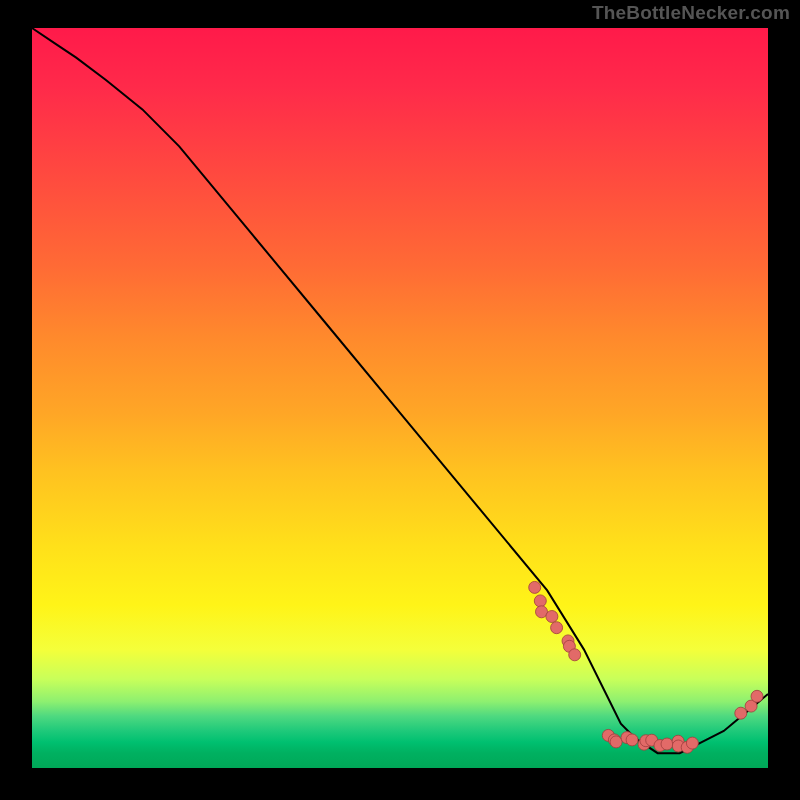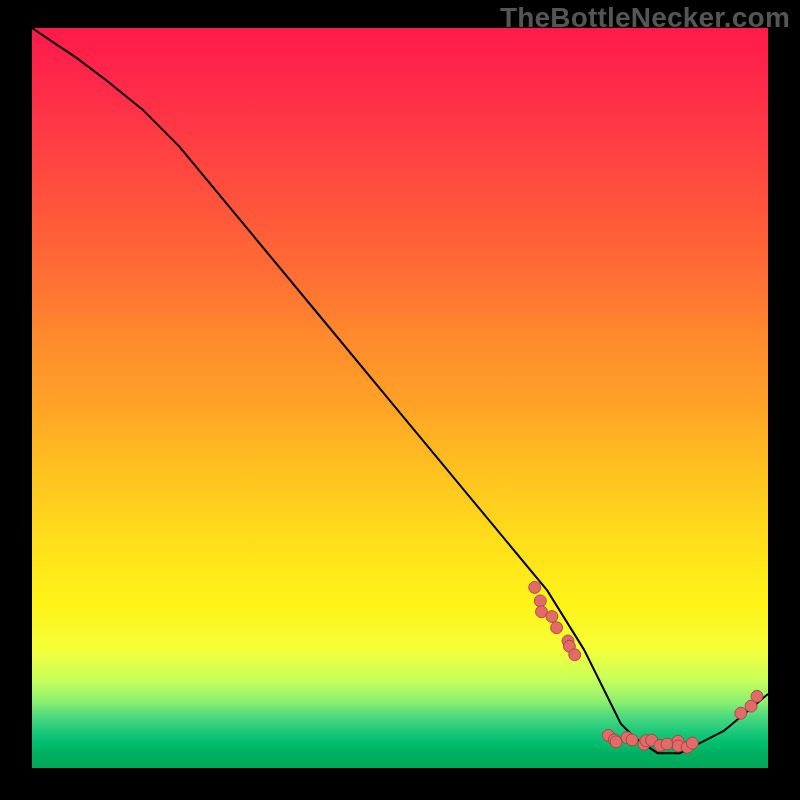--- a/index.html
+++ b/index.html
@@ -15,21 +15,21 @@
     position: relative;
     width: 800px;
     height: 800px;
     background: #000;
   }
   .watermark {
     position: absolute;
     top: 2px;
     right: 10px;
     color: #555;
-    font-size: 28px;
+    font-size: 19px;
     font-weight: 600;
     letter-spacing: 0.2px;
     user-select: none;
   }
   .plot {
     position: absolute;
     left: 32px;
     top: 28px;
     width: 736px;
     height: 740px;

